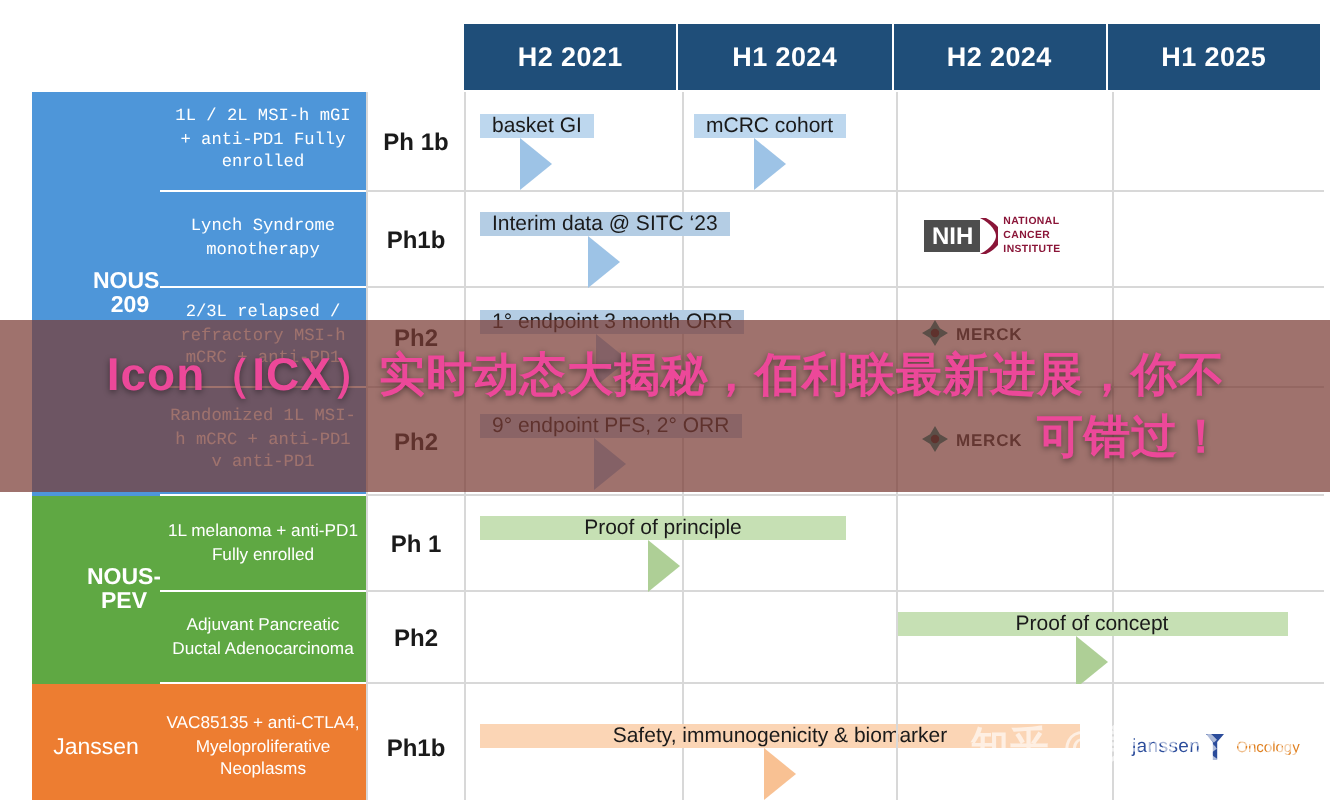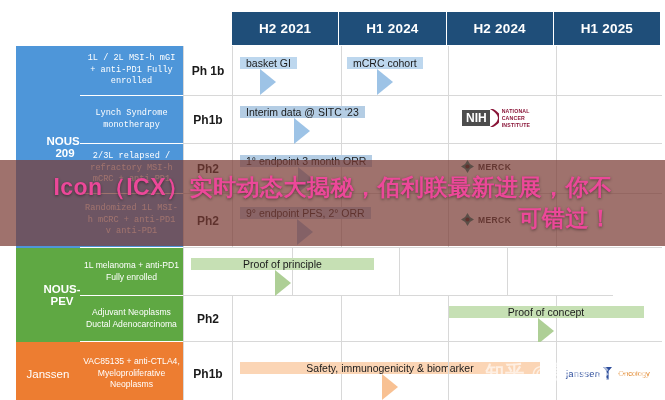--- a/index.html
+++ b/index.html
@@ -206,32 +206,33 @@
             <circle cx="8" cy="8" r="2.6" fill="#1a1a1a"></circle>
           </svg>
           <span class="merck-txt">MERCK</span>
         </div>
       </div>
     </div>
 
     <div class="rw" style="top:202px;height:48px;">
       <div style="width:64px;"></div>
       <div class="c-ind ind-pev" style="height:48px;">1L melanoma  + anti-PD1 Fully enrolled</div>
+      <div class="c-ph" style="height:48px;">Ph 1</div>
       <div class="c-tl" style="height:48px;">
         <div class="gl3"></div>
         <div class="arrow green" style="left:7px; top:10px;">
           <div class="body" style="width:183px;justify-content:center;">Proof of principle</div>
           <div class="tip"></div>
         </div>
       </div>
     </div>
 
     <div class="rw" style="top:250px;height:46px;">
       <div style="width:64px;"></div>
-      <div class="c-ind ind-pev" style="height:46px;">Adjuvant Neoplasms Ductal Adenocarcinoma</div>
+      <div class="c-ind ind-pev" style="height:46px;">Adjuvant Pancreatic Ductal Adenocarcinoma</div>
       <div class="c-ph" style="height:46px;">Ph2</div>
       <div class="c-tl" style="height:46px;">
         <div class="gl3"></div>
         <div class="arrow green" style="left:215px; top:10px;">
           <div class="body" style="width:196px;justify-content:center;">Proof of concept</div>
           <div class="tip"></div>
         </div>
       </div>
     </div>
 

